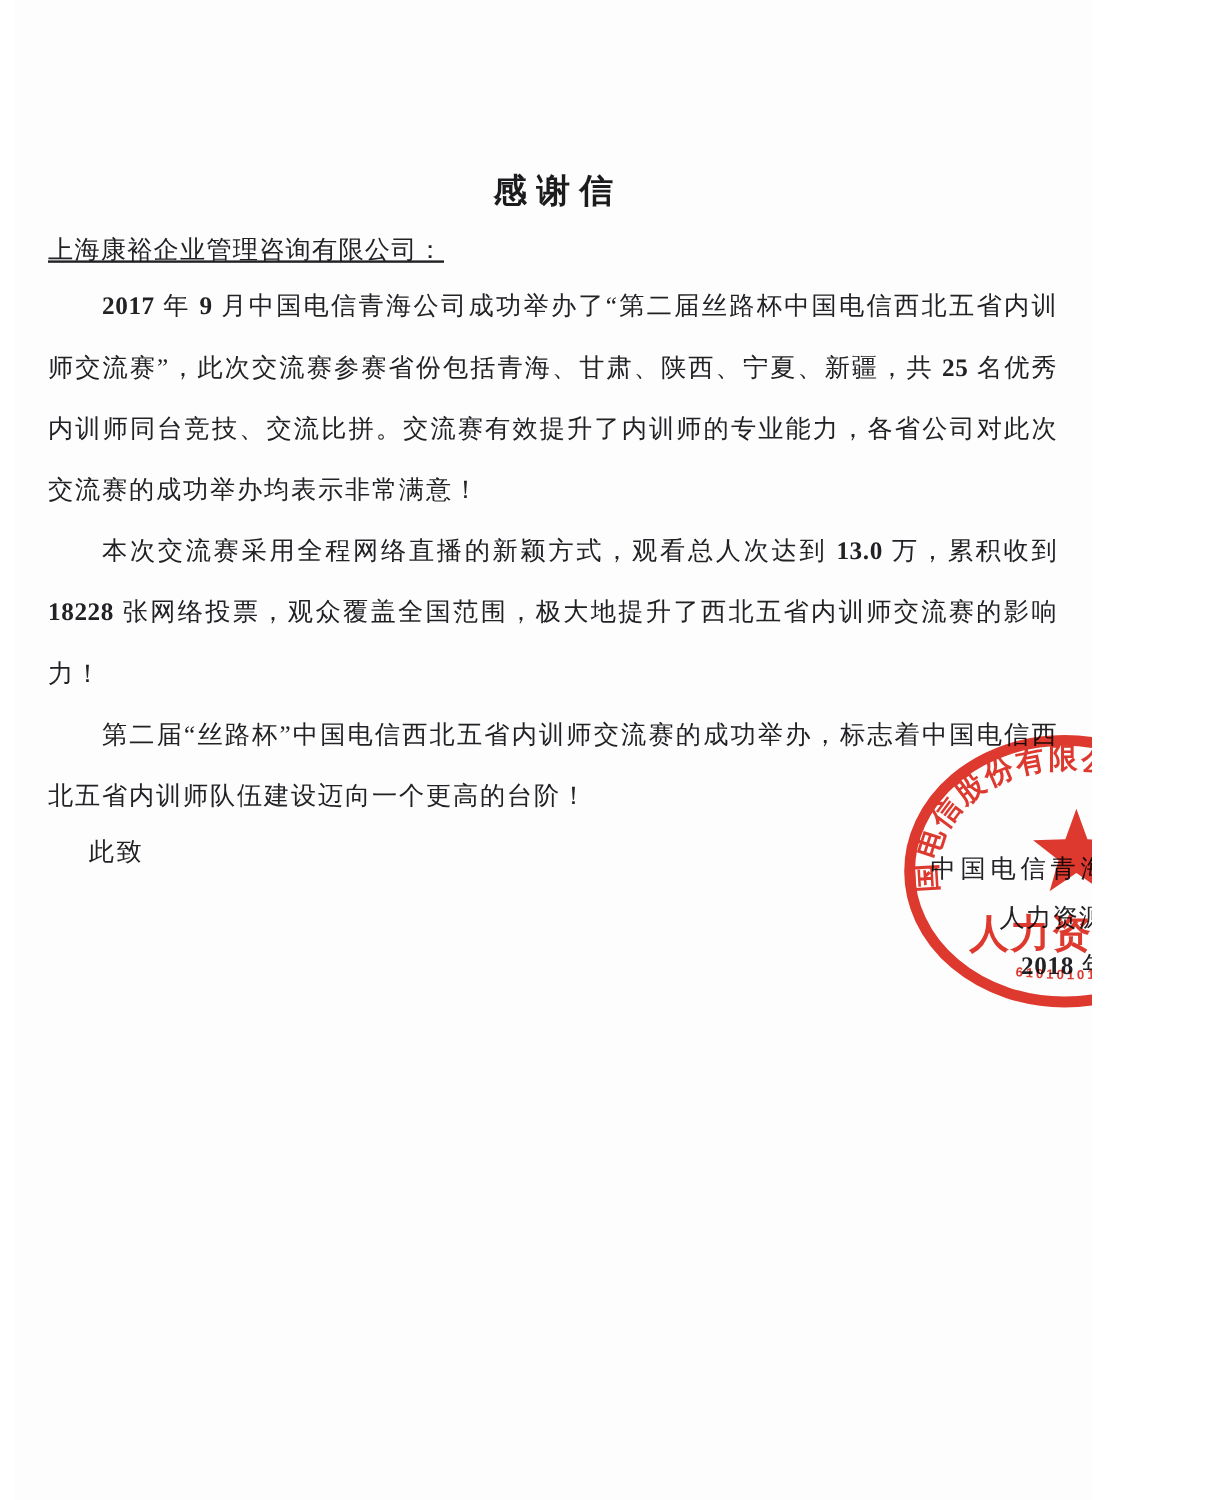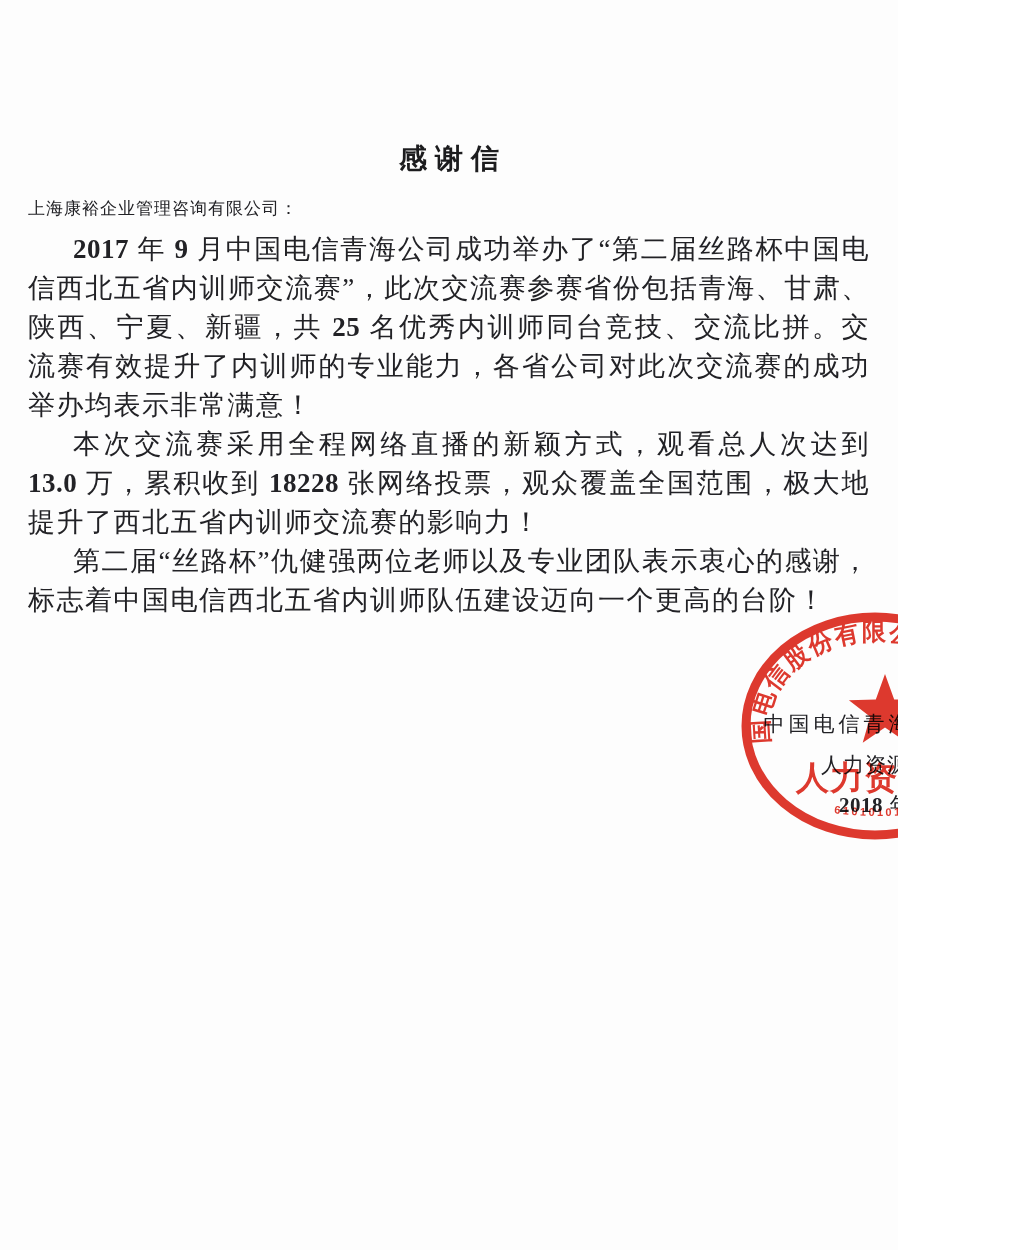--- a/index.html
+++ b/index.html
@@ -3,43 +3,45 @@
 <meta charset="utf-8">
 <style>
   html,body { margin:0; padding:0; background:#ffffff; }
   .page {
     position:relative;
     width:898px; height:1250px;
     background:#fdfdfd;
     font-family:"Liberation Serif","DejaVu Serif",serif;
     color:#222226;
     overflow:hidden;
+    margin-left:12px;
   }
   .content { position:absolute; left:28px; right:28px; top:0; }
   .title {
     margin:145px 0 0 0;
     text-align:center;
     font-family:"Liberation Sans","DejaVu Sans",sans-serif;
     font-weight:bold;
     font-size:28px;
     line-height:28px;
     letter-spacing:8px;
     text-indent:8px;
     color:#1c1c1e;
   }
   .salutation {
     margin-top:14px;
-    font-size:17px;
+    font-size:21px;
     line-height:43px;
     letter-spacing:1px;
+    text-decoration:underline;
   }
   .para {
     margin:0;
-    font-size:27px;
-    line-height:39px;
+    font-size:21px;
+    line-height:51px;
     text-align:justify;
     text-justify:inter-character;
     text-indent:45px;
     letter-spacing:1.5px;
   }
   .closing { font-size:21px; line-height:43px; letter-spacing:2px; }
   .closing.indent { text-indent:34px; }
   .num { font-weight:bold; letter-spacing:0.5px; }
   .sig {
     position:absolute;
@@ -65,22 +67,23 @@
 </head>
 <body>
 
 <div class="page">
   <div class="content">
     <h1 class="title">感谢信</h1>
     <div class="salutation">上海康裕企业管理咨询有限公司：</div>
     <div id="letter-body">
         <p class="para"><span class="num">2017</span> 年 <span class="num">9</span> 月中国电信青海公司成功举办了“第二届丝路杯中国电信西北五省内训师交流赛”，此次交流赛参赛省份包括青海、甘肃、陕西、宁夏、新疆，共 <span class="num">25</span> 名优秀内训师同台竞技、交流比拼。交流赛有效提升了内训师的专业能力，各省公司对此次交流赛的成功举办均表示非常满意！</p>
         <p class="para">本次交流赛采用全程网络直播的新颖方式，观看总人次达到 <span class="num">13.0</span> 万，累积收到 <span class="num">18228</span> 张网络投票，观众覆盖全国范围，极大地提升了西北五省内训师交流赛的影响力！</p>
-        <p class="para">第二届“丝路杯”仇健强两位老师以及专业团队表示衷心的感谢，标志着中国电信西北五省内训师队伍建设迈向一个更高的台阶！</p>
+        <p class="para">第二届“丝路杯”中国电信西北五省内训师交流赛的成功举办，标志着中国电信西北五省内训师队伍建设迈向一个更高的台阶！</p>
       </div>
+    <div class="closing indent">此致</div>
   </div>
 
   <div class="sig sig-company">中国电信青海分公司</div>
   <div class="sig sig-dept">人力资源部</div>
   <div class="sig sig-date"><span class="num">2018</span> 年 <span class="num">1</span> 月 <span class="num">18</span> 日</div>
 
   <svg class="stamp" viewBox="0 0 280 240" xmlns="http://www.w3.org/2000/svg">
     <ellipse cx="140" cy="120" rx="129" ry="109" fill="none" stroke-width="9" stroke="#dd2a1e"></ellipse>
     <path id="ringPath" d="M 37.7 145.1 A 107 86 0 1 1 242.3 145.1" fill="none"></path>
     <text class="ring" fill="#dd2a1e">

